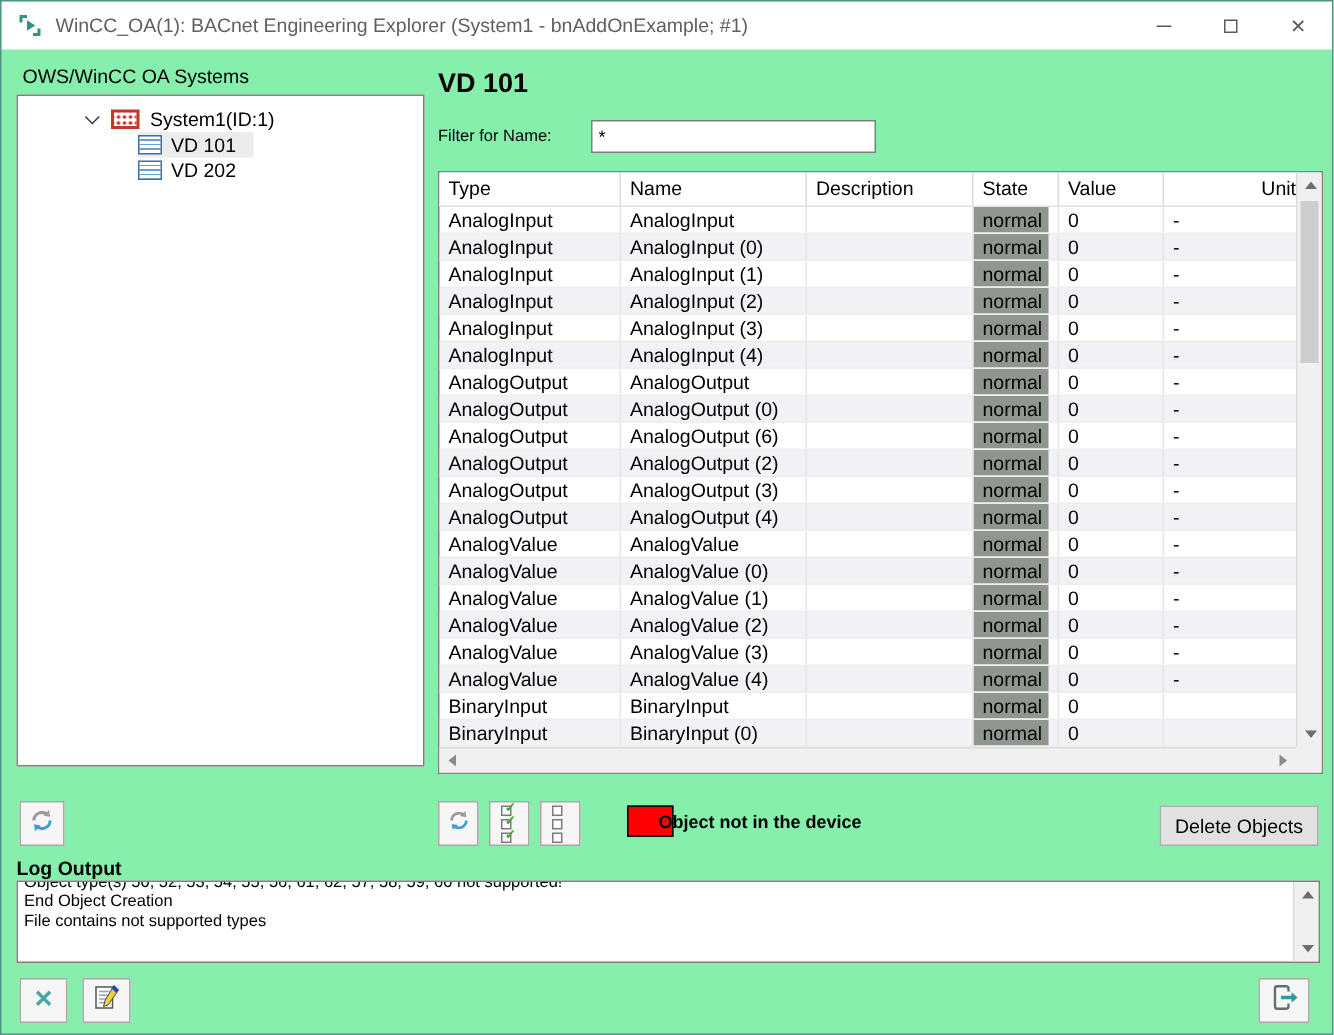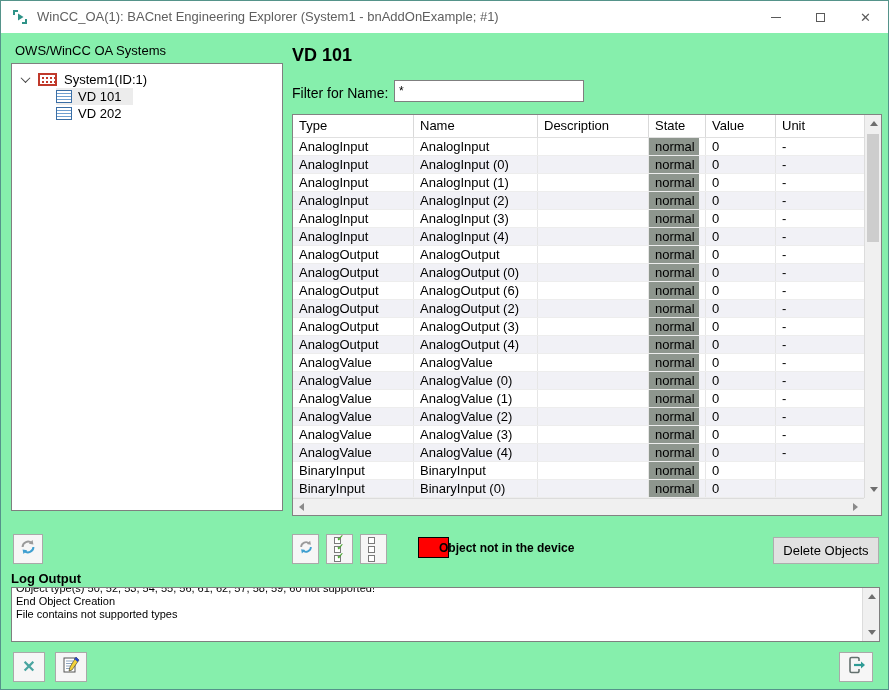--- a/index.html
+++ b/index.html
@@ -12,40 +12,40 @@
   .titlebar { position:absolute; left:0; top:0; width:100%; height:32px; background:#ffffff; }
   .app-icon { position:absolute; left:11px; top:8px; width:16px; height:16px; }
   .title-text { position:absolute; left:36px; top:0; line-height:32px; font-size:13px; color:#5f5f5f; white-space:nowrap; }
   .win-controls { position:absolute; right:0; top:0; height:32px; display:flex; }
   .win-btn { width:45px; height:32px; display:flex; align-items:center; justify-content:center; color:#5a5a5a; font-size:13px; }
   .min-glyph { width:10px; height:1px; background:#5a5a5a; }
   .max-glyph { width:9px; height:9px; border:1px solid #5a5a5a; }
   
   .sidebar-label { position:absolute; left:14px; top:42px; font-size:13px; }
   .tree-panel { position:absolute; left:10px; top:62px; width:272px; height:448px; background:#fff; border:1px solid #7f7f7f; }
-  .tree-row { position:relative; height:17px; display:flex; align-items:center; font-size:13px; }
+  .tree-row { position:relative; height:17px; display:flex; align-items:center; font-size:13px;margin-left:36px; }
   .tree-root { margin-top:7px; }
   .expander { position:relative; width:26px; display:flex; justify-content:center; }
   .chev { width:7px; height:7px; border-right:1.4px solid #444; border-bottom:1.4px solid #444; transform:rotate(45deg) translate(-1px,-1px); }
   .sys-icon { width:19px; height:13px; border:2px solid #c0392b; background:#fff;
     background-image:radial-gradient(#c0392b 1px, transparent 1.2px); background-size:4px 4px; background-position:1px 1px; margin-right:7px; }
   .vd-icon { width:16px; height:13px; border:1px solid #3a6ea5;
     background:repeating-linear-gradient(to bottom, #ffffff 0 2px, #6f9fd0 2px 3px); margin-right:6px; }
   .tree-child { padding-left:44px; }
   .tree-child .hl { display:flex; align-items:center; height:17px; padding-right:12px; }
   .tree-child.selected .hl { background:#ececec; }
   
   .main-title { position:absolute; left:291px; top:44px; font-size:18px; font-weight:bold; }
-  .filter-label { position:absolute; left:291px; top:84px; font-size:14px; }
+  .filter-label { position:absolute; left:291px; top:84px; font-size:11px; }
   .filter-input { position:absolute; left:393px; top:79px; width:190px; height:22px; border:1px solid #7f7f7f; font-family:"Liberation Sans",sans-serif; font-size:12px; padding:2px 4px; background:#fff; outline:none; }
   
   .table-wrap { position:absolute; left:291px; top:113px; width:590px; height:402px; background:#fff; border:1px solid #828282; }
   .thead { position:absolute; left:0; top:0; right:17px; height:23px; display:grid; grid-template-columns:121px 124px 111px 57px 70px auto; background:#fff; border-bottom:1px solid #e0e0e0; }
   .th { font-size:13px; line-height:22px; padding-left:6px; border-right:1px solid #d9d9d9; overflow:hidden; white-space:nowrap; }
-  .th:last-child { border-right:none; }
+  .th:last-child { border-right:none;text-align:right; }
   .tbody { position:absolute; left:0; top:23px; right:17px; height:360px; overflow:hidden; }
   .tr { display:grid; grid-template-columns:121px 124px 111px 57px 70px auto; height:18px; border-bottom:1px solid #ededed; }
   .tr.alt { background:#f1f1f6; }
   .td { font-size:13px; line-height:17px; padding-left:6px; border-right:1px solid #e6e6e6; overflow:hidden; white-space:nowrap; }
   .td:last-child { border-right:none; }
   .td.state { padding:0; }
   .state-chip { display:block; width:calc(100% - 6px); height:100%; background:#8e968e; padding-left:6px; }
   
   .vscroll { position:absolute; top:0; right:0; width:17px; height:383px; background:#f0f0f0; border-left:1px solid #dcdcdc; }
   .vscroll .thumb { position:absolute; left:2px; right:2px; top:19px; height:108px; background:#cdcdcd; }

